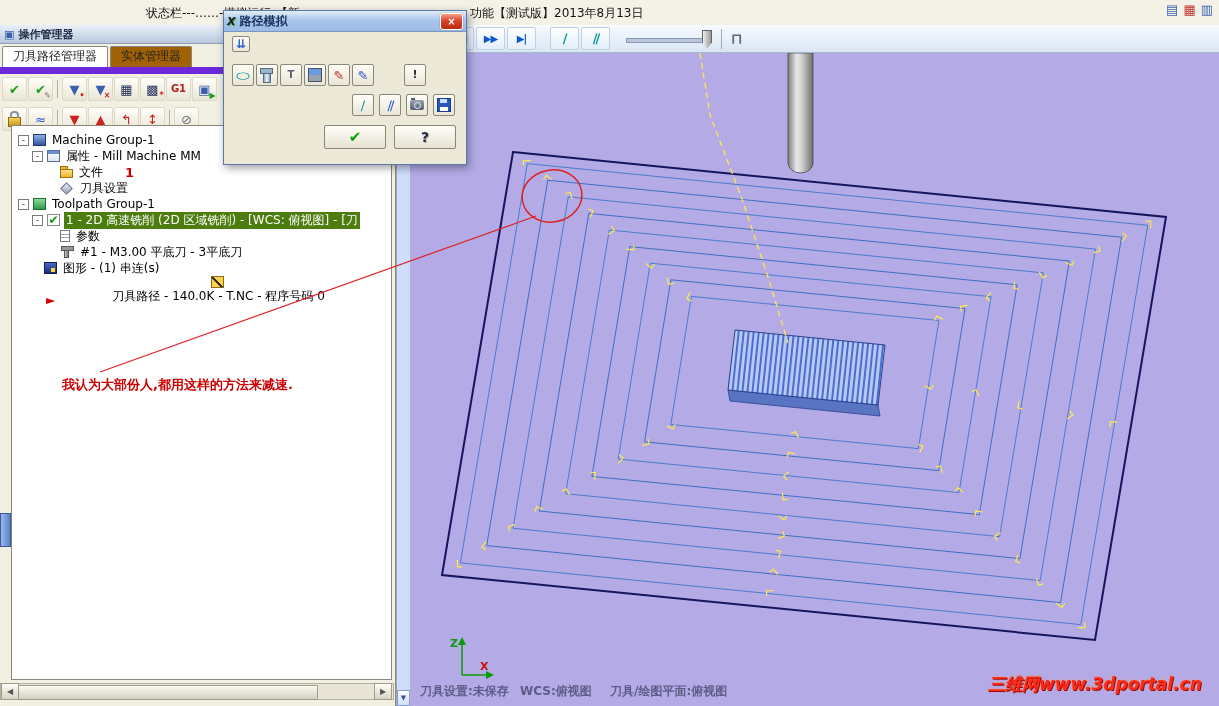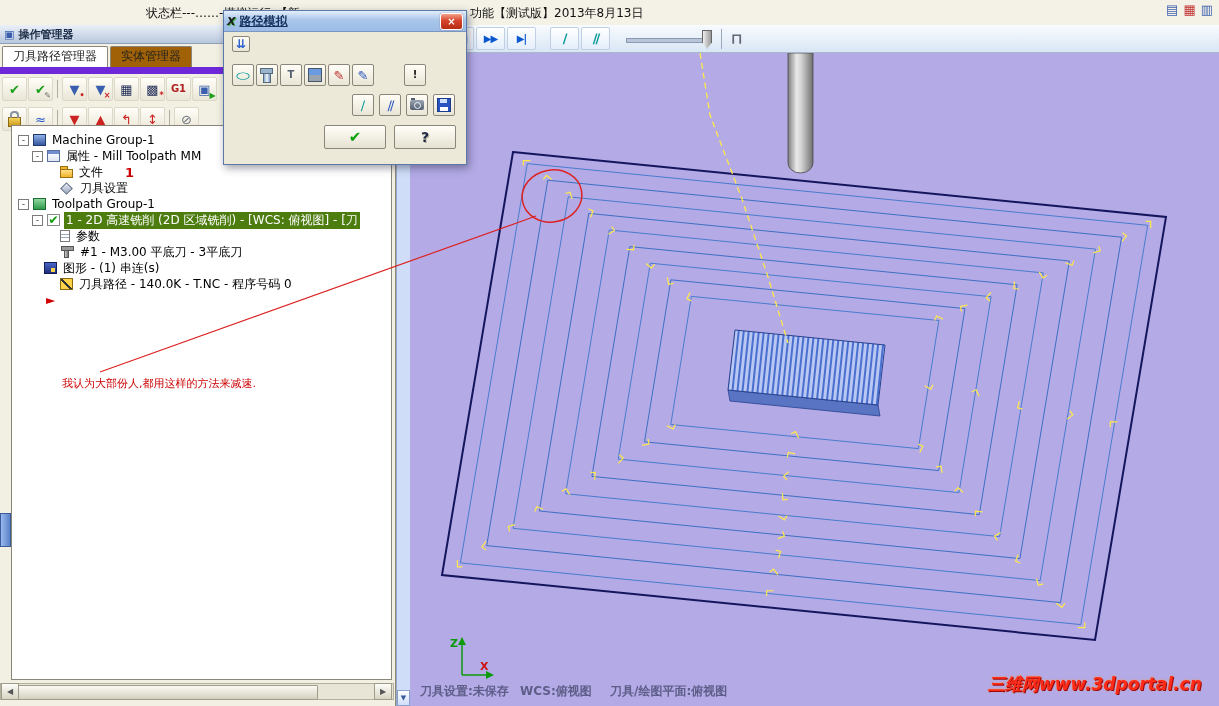--- a/index.html
+++ b/index.html
@@ -57,21 +57,21 @@
   .tico.page{background-color:#fff;border:1px solid #7a7a7a;width:10px;height:12px;background-image:linear-gradient(rgba(0,0,0,0) 3px,#9aaabc 3px,#9aaabc 4px,rgba(0,0,0,0) 4px,rgba(0,0,0,0) 6px,#9aaabc 6px,#9aaabc 7px,rgba(0,0,0,0) 7px);}
   .tico.toolbit{background:linear-gradient(90deg,#cccccc,#777777);width:5px;height:12px;margin:0 9px 0 5px;border:1px solid #555;}
   .tico.toolbit::before{content:"";position:absolute;top:-1px;left:-4px;width:11px;height:3px;background:#999;border:1px solid #555;}
   .tico.geom{background:linear-gradient(#4a66c8,#1e2f7a);border:1px solid #101e55;}
   .tico.geom::after{content:"";position:absolute;right:1px;bottom:1px;width:4px;height:4px;background:#ffd24a;}
   .tico.path{background:linear-gradient(45deg,#ffd24a 42%,#333 42%,#333 56%,#ffd24a 56%);border:1px solid #8a6a10;}
   .tico.arrow{width:auto;border:none;background:none;color:#d00000;font:bold 12px/12px "DejaVu Sans",sans-serif;}
   .tlabel{padding:0 2px;}
   .tlabel.selected{background:#4d7c0f;color:#fff;}
   .tbadge{color:#cc0000;font-weight:bold;font-size:13px;margin-left:20px;}
-  .annotation{position:absolute;left:50px;top:250px;color:#cc0000;font-weight:normal;font-size:11px;white-space:nowrap;}
+  .annotation{position:absolute;left:50px;top:250px;color:#cc0000;font-weight:bold;font-size:13px;white-space:nowrap;}
 
   
   .hscroll{position:absolute;left:0;bottom:6px;width:394px;height:17px;background:#e8e4d6;border:1px solid #b4b0a0;box-sizing:border-box;display:flex;align-items:center;}
   .hs-arrow{width:16px;height:15px;background:linear-gradient(#fdfdf8,#d8d4c4);border:1px solid #a09c8c;font-size:8px;color:#555;display:flex;align-items:center;justify-content:center;flex:none;}
   .hs-thumb{position:absolute;left:17px;top:1px;width:298px;height:13px;background:linear-gradient(#fbfaf4,#d4d0c0);border:1px solid #a09c8c;border-radius:1px;}
   .vscroll{position:absolute;left:396px;top:25px;width:14px;height:681px;background:#cfddf8;border-left:1px solid #98a8c8;box-sizing:border-box;}
   .vs-arrow{position:absolute;left:0;width:13px;height:16px;background:linear-gradient(#fdfefe,#cfddf8);border:1px solid #8aa0cc;color:#3a5a9a;font-size:7px;text-align:center;line-height:15px;box-sizing:border-box;}
   .vs-thumb{position:absolute;left:1px;top:18px;width:11px;height:66px;background:linear-gradient(90deg,#cadefb,#8fb0ea);border:1px solid #7aa0dc;border-radius:2px;}
   .dock-tab{position:absolute;left:0;top:513px;width:9px;height:32px;background:linear-gradient(90deg,#9ab8ee,#5a82c8);border:1px solid #3a5a9a;z-index:5;}
 
@@ -90,21 +90,21 @@
   .vp-status{position:absolute;top:630px;font-size:12px;font-weight:bold;color:#5d5d88;white-space:nowrap;}
   #vps-1{left:10px;} #vps-2{left:110px;} #vps-3{left:200px;}
   .watermark{position:absolute;left:578px;top:620px;font-size:17px;font-weight:bold;font-style:italic;color:#ff2b1a;text-shadow:1px 1px 0 #9a0a0a,0 0 2px #ff9a3a;white-space:nowrap;}
 
   
   .overlay-svg{position:absolute;left:0;top:0;z-index:80;pointer-events:none;}
 
   
   .dialog{position:absolute;left:223px;top:10px;width:244px;height:155px;z-index:100;background:#ece9d8;border:1px solid #5a78a8;box-shadow:2px 3px 8px rgba(40,40,60,.45);box-sizing:border-box;}
   .dlg-title{height:20px;background:linear-gradient(#e3eefb,#a9c6ea 45%,#9cbce6);border-bottom:1px solid #7a96c2;display:flex;align-items:center;gap:4px;padding:0 3px;}
-  .dlg-title-text{font-size:12px;font-weight:bold;color:#16305e;flex:1;text-decoration:underline;}
+  .dlg-title-text{font-size:12px;font-weight:bold;color:#16305e;flex:1;}
   .dlg-icon{font-size:11px;font-weight:bold;font-style:italic;color:#1c1c1c;text-shadow:1px 1px 0 #3fae3f;}
   .close-btn{width:21px;height:15px;background:linear-gradient(#f5a088,#d6432a 45%,#b52c12);border:1px solid #fff;border-radius:3px;color:#fff;font-size:10px;font-weight:bold;display:flex;align-items:center;justify-content:center;box-shadow:0 0 1px #843020;}
   .dlg-body{position:relative;padding:4px 8px;}
   .dbtn{width:22px;height:22px;border:1px solid #8a867a;background:linear-gradient(#fffdf6,#e9e5d6);border-radius:2px;display:flex;align-items:center;justify-content:center;box-sizing:border-box;flex:none;}
   .dbtn.small{width:18px;height:16px;}
   .drow{display:flex;align-items:center;gap:2px;}
   .drow.r2{margin-top:8px;justify-content:flex-end;gap:5px;padding-right:3px;}
   .drow.r3{margin-top:9px;justify-content:flex-end;gap:8px;padding-right:2px;}
   .dbig{width:60px;height:22px;border:1px solid #8a867a;border-radius:2px;background:linear-gradient(#fffef8,#e6e2d2);display:flex;align-items:center;justify-content:center;font-weight:bold;}
   .dbig.ok{color:#0aa00a;font-size:15px;}
@@ -190,21 +190,21 @@
     <div class="tree-area">
       <div class="tree-rows" id="tree">
           <div class="tree-row" style="padding-left: 6px;">
             <span class="expander">-</span>
             <span class="tico machine"></span>
             <span class="tlabel">Machine Group-1</span>
           </div>
           <div class="tree-row" style="padding-left: 20px;">
             <span class="expander">-</span>
             <span class="tico props"></span>
-            <span class="tlabel">属性 - Mill Toolpath MM</span>
+            <span class="tlabel">属性 - Mill Machine MM</span>
           </div>
           <div class="tree-row" style="padding-left: 34px;">
             <span class="exp-spacer"></span>
             <span class="tico folder"></span>
             <span class="tlabel">文件</span>
             <span class="tbadge">1</span>
           </div>
           <div class="tree-row" style="padding-left: 34px;">
             <span class="exp-spacer"></span>
             <span class="tico diamond"></span>
@@ -228,21 +228,21 @@
           <div class="tree-row" style="padding-left: 34px;">
             <span class="exp-spacer"></span>
             <span class="tico toolbit"></span>
             <span class="tlabel">#1 - M3.00 平底刀 - 3平底刀</span>
           </div>
           <div class="tree-row" style="padding-left: 18px;">
             <span class="exp-spacer"></span>
             <span class="tico geom"></span>
             <span class="tlabel">图形 - (1) 串连(s)</span>
           </div>
-          <div class="tree-row" style="padding-left: 34px;">
+          <div class="tree-row" style="padding-left: 34px; flex-direction: column;">
             <span class="exp-spacer"></span>
             <span class="tico path"></span>
             <span class="tlabel">刀具路径 - 140.0K - T.NC - 程序号码 0</span>
           </div>
           <div class="tree-row" style="padding-left: 20px;">
             <span class="exp-spacer"></span>
             <span class="tico arrow">►</span>
           </div>
         </div>
       <div class="annotation">我认为大部份人,都用这样的方法来减速.</div>

